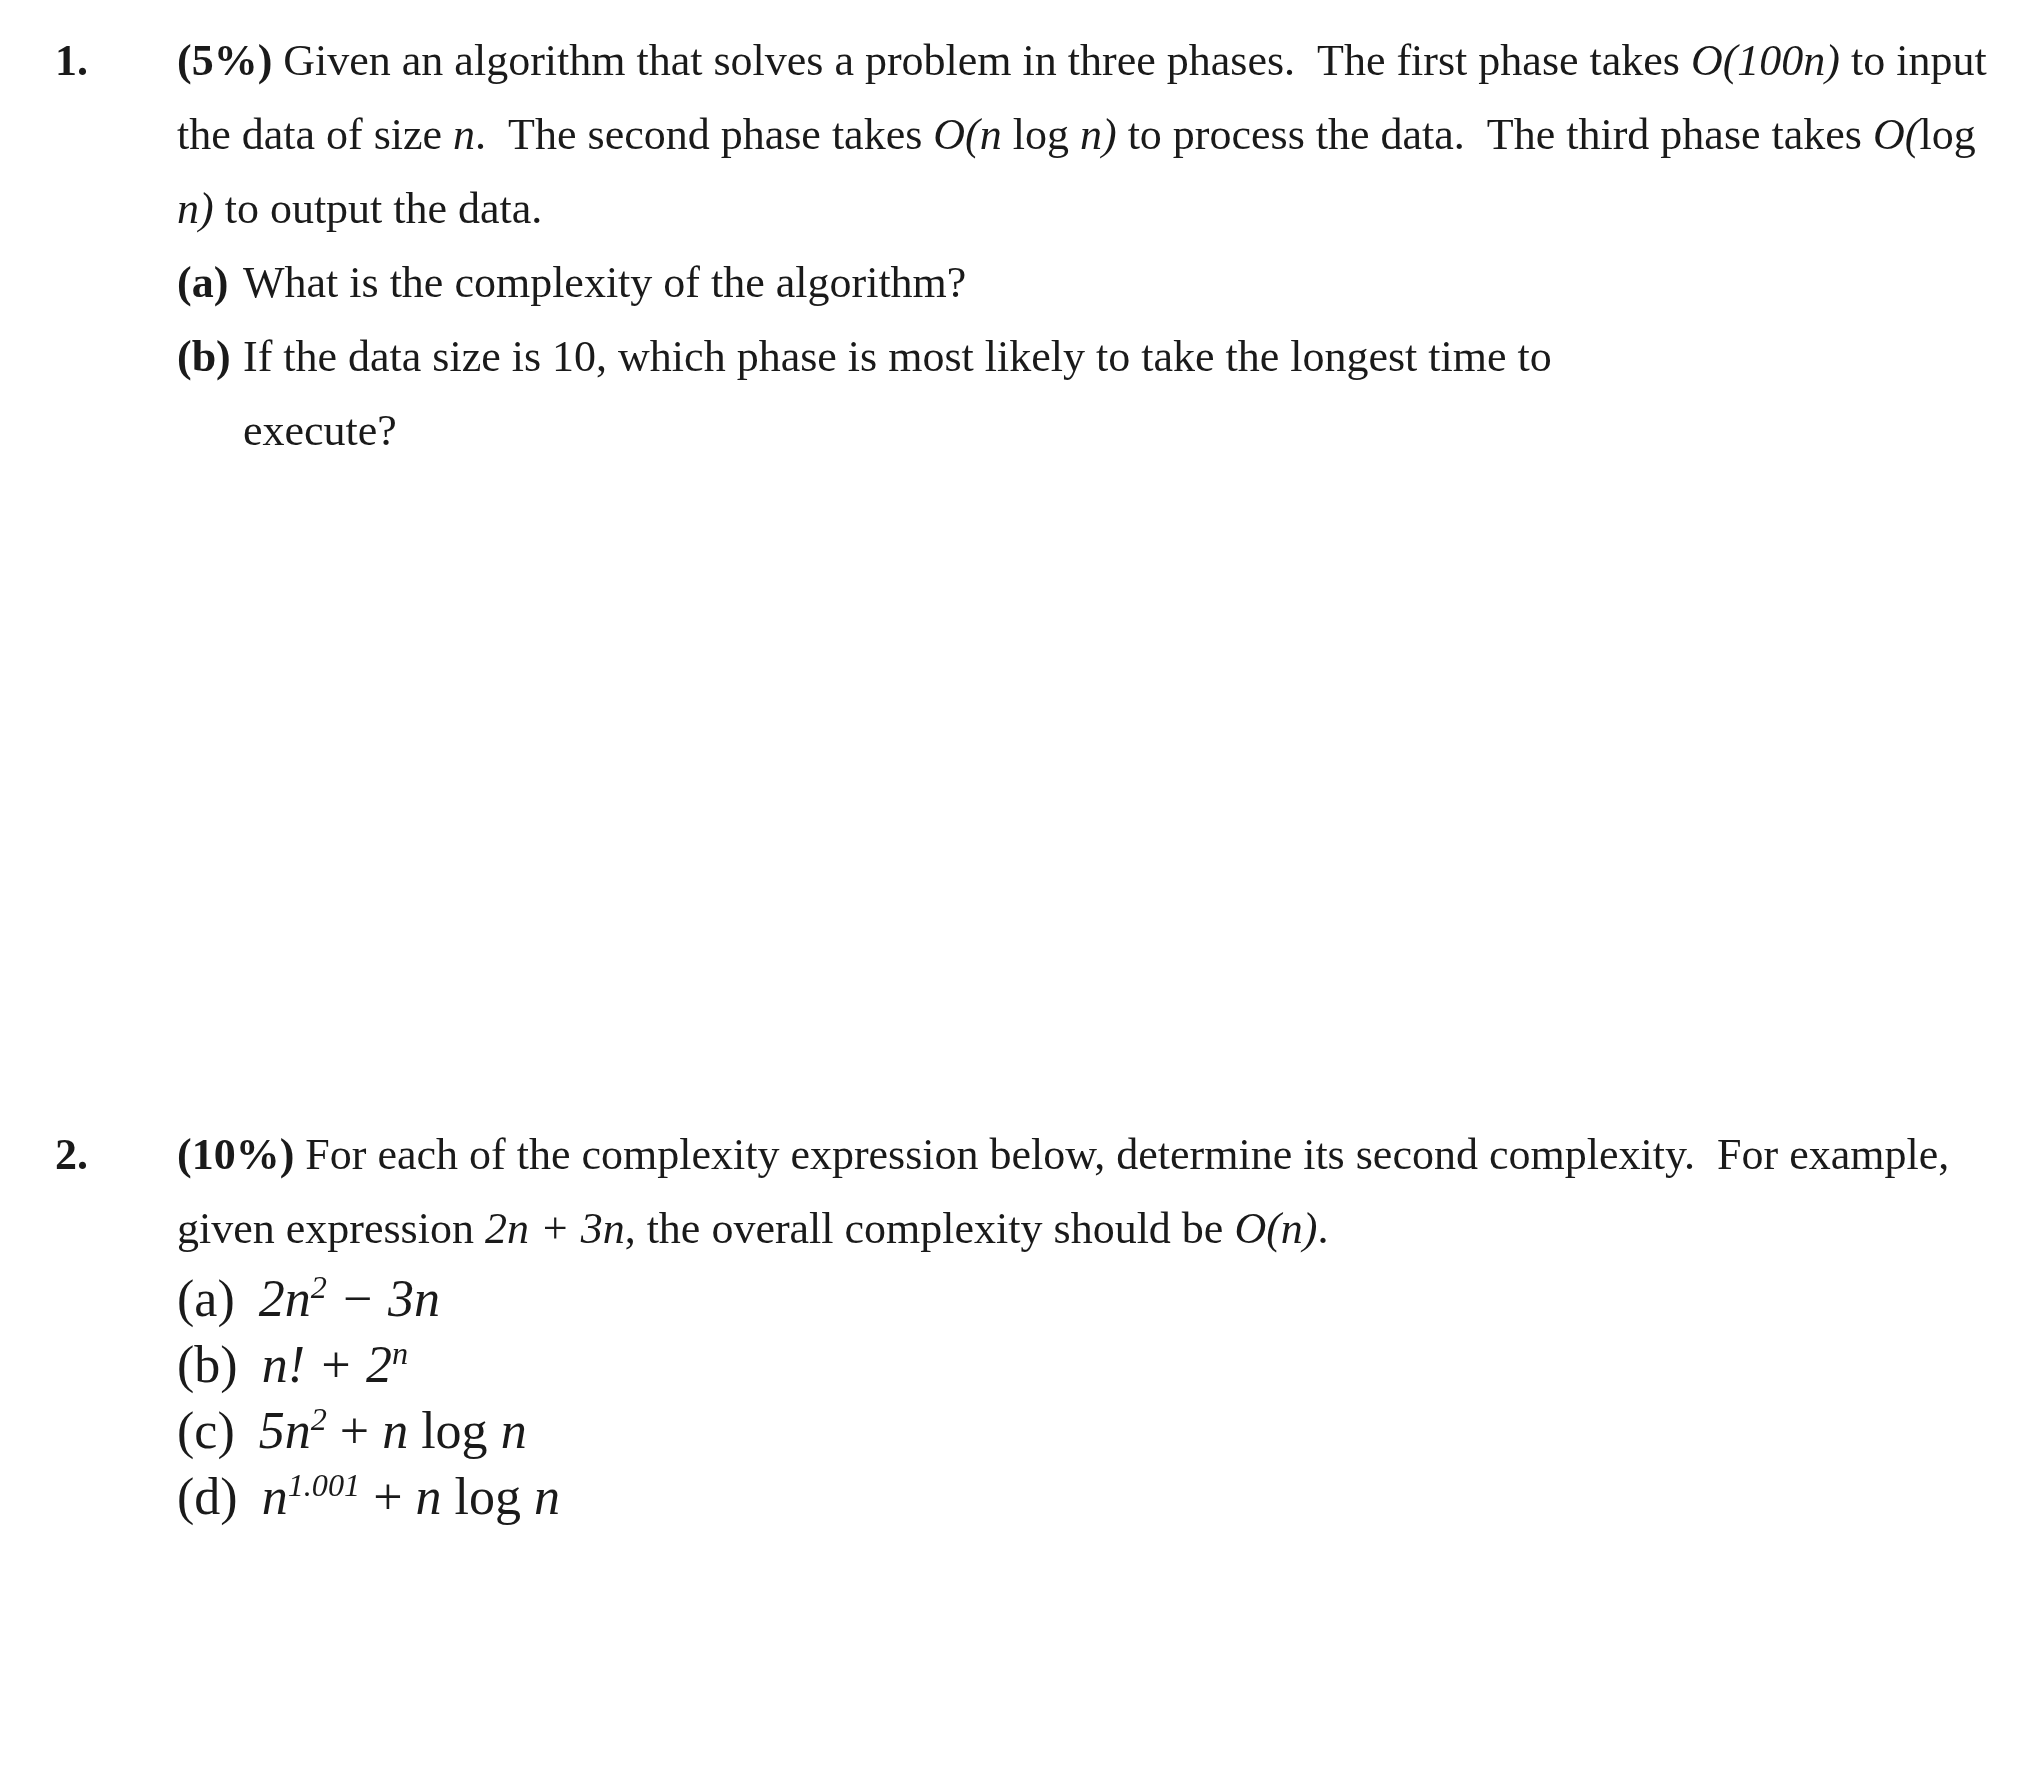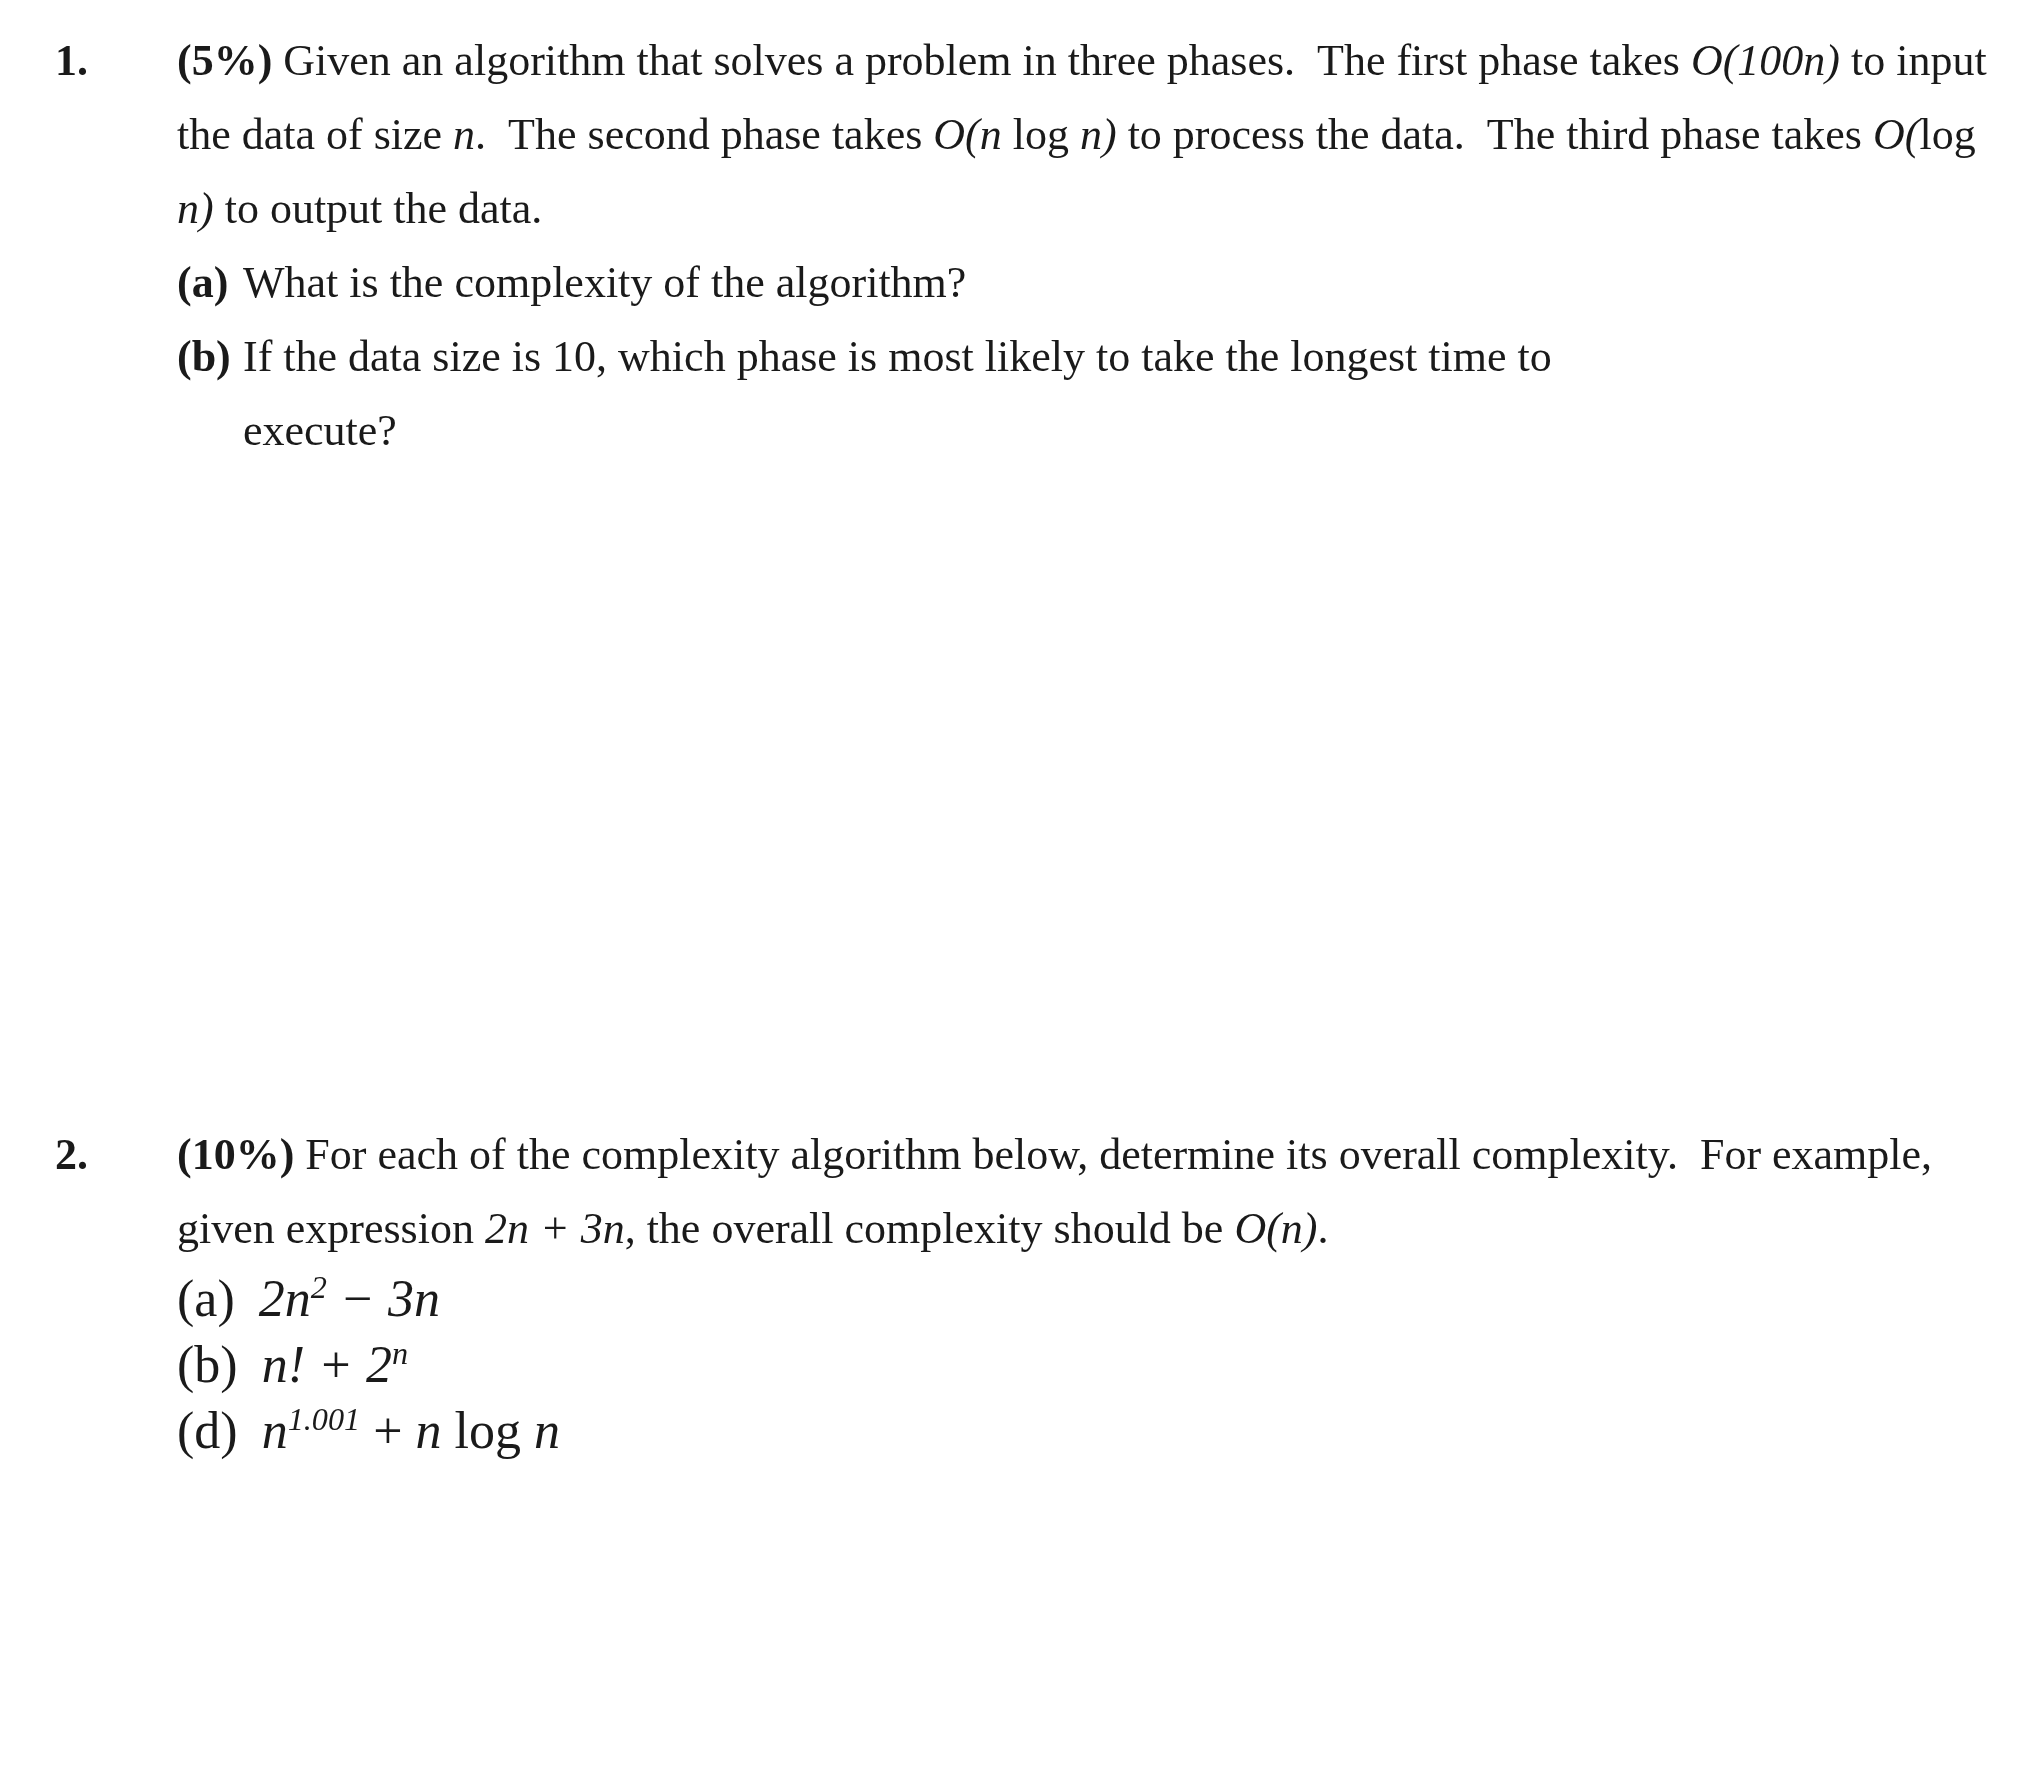--- a/index.html
+++ b/index.html
@@ -131,37 +131,41 @@
   </div>
 
   <div class="question" style="top:1118px;">
 
     <div class="q-number">2.</div>
 
     <div class="q-body">
 
       <p class="para">
         <b>(10%)</b>
-        <span>For each of the complexity algorithm below, determine its overall</span>
+        <span>For each of the complexity expression below, determine its second</span>
         <span>complexity.</span><span class="sp"></span><span>For example, given expression</span>
         <i>2n + 3n</i><span>, the overall complexity</span>
         <span>should be</span>
         <i>O(n)</i><span>.</span>
       </p>
 
       <div class="mathitem">
         <span class="marker">(a)</span>
         <span class="spn"></span><i>2<span class="it">n</span><sup>2</sup> − 3<span class="it">n</span></i>
       </div>
 
       <div class="mathitem">
         <span class="marker">(b)</span>
         <span class="spn"></span><i><span class="it">n</span>! + 2<sup><span class="it">n</span></sup></i>
       </div>
 
+      <div class="mathitem">
+        <span class="marker">(c)</span>
+        <span class="spn"></span><i>5<span class="it">n</span><sup>2</sup></i><span> + </span><i>n</i><span> log </span><i>n</i>
+      </div>
 
       <div class="mathitem">
         <span class="marker">(d)</span>
         <span class="spn"></span><i>n</i><sup><i>1.001</i></sup><span> + </span><i>n</i><span> log </span><i>n</i>
       </div>
 
 
     </div>
   </div>
 

